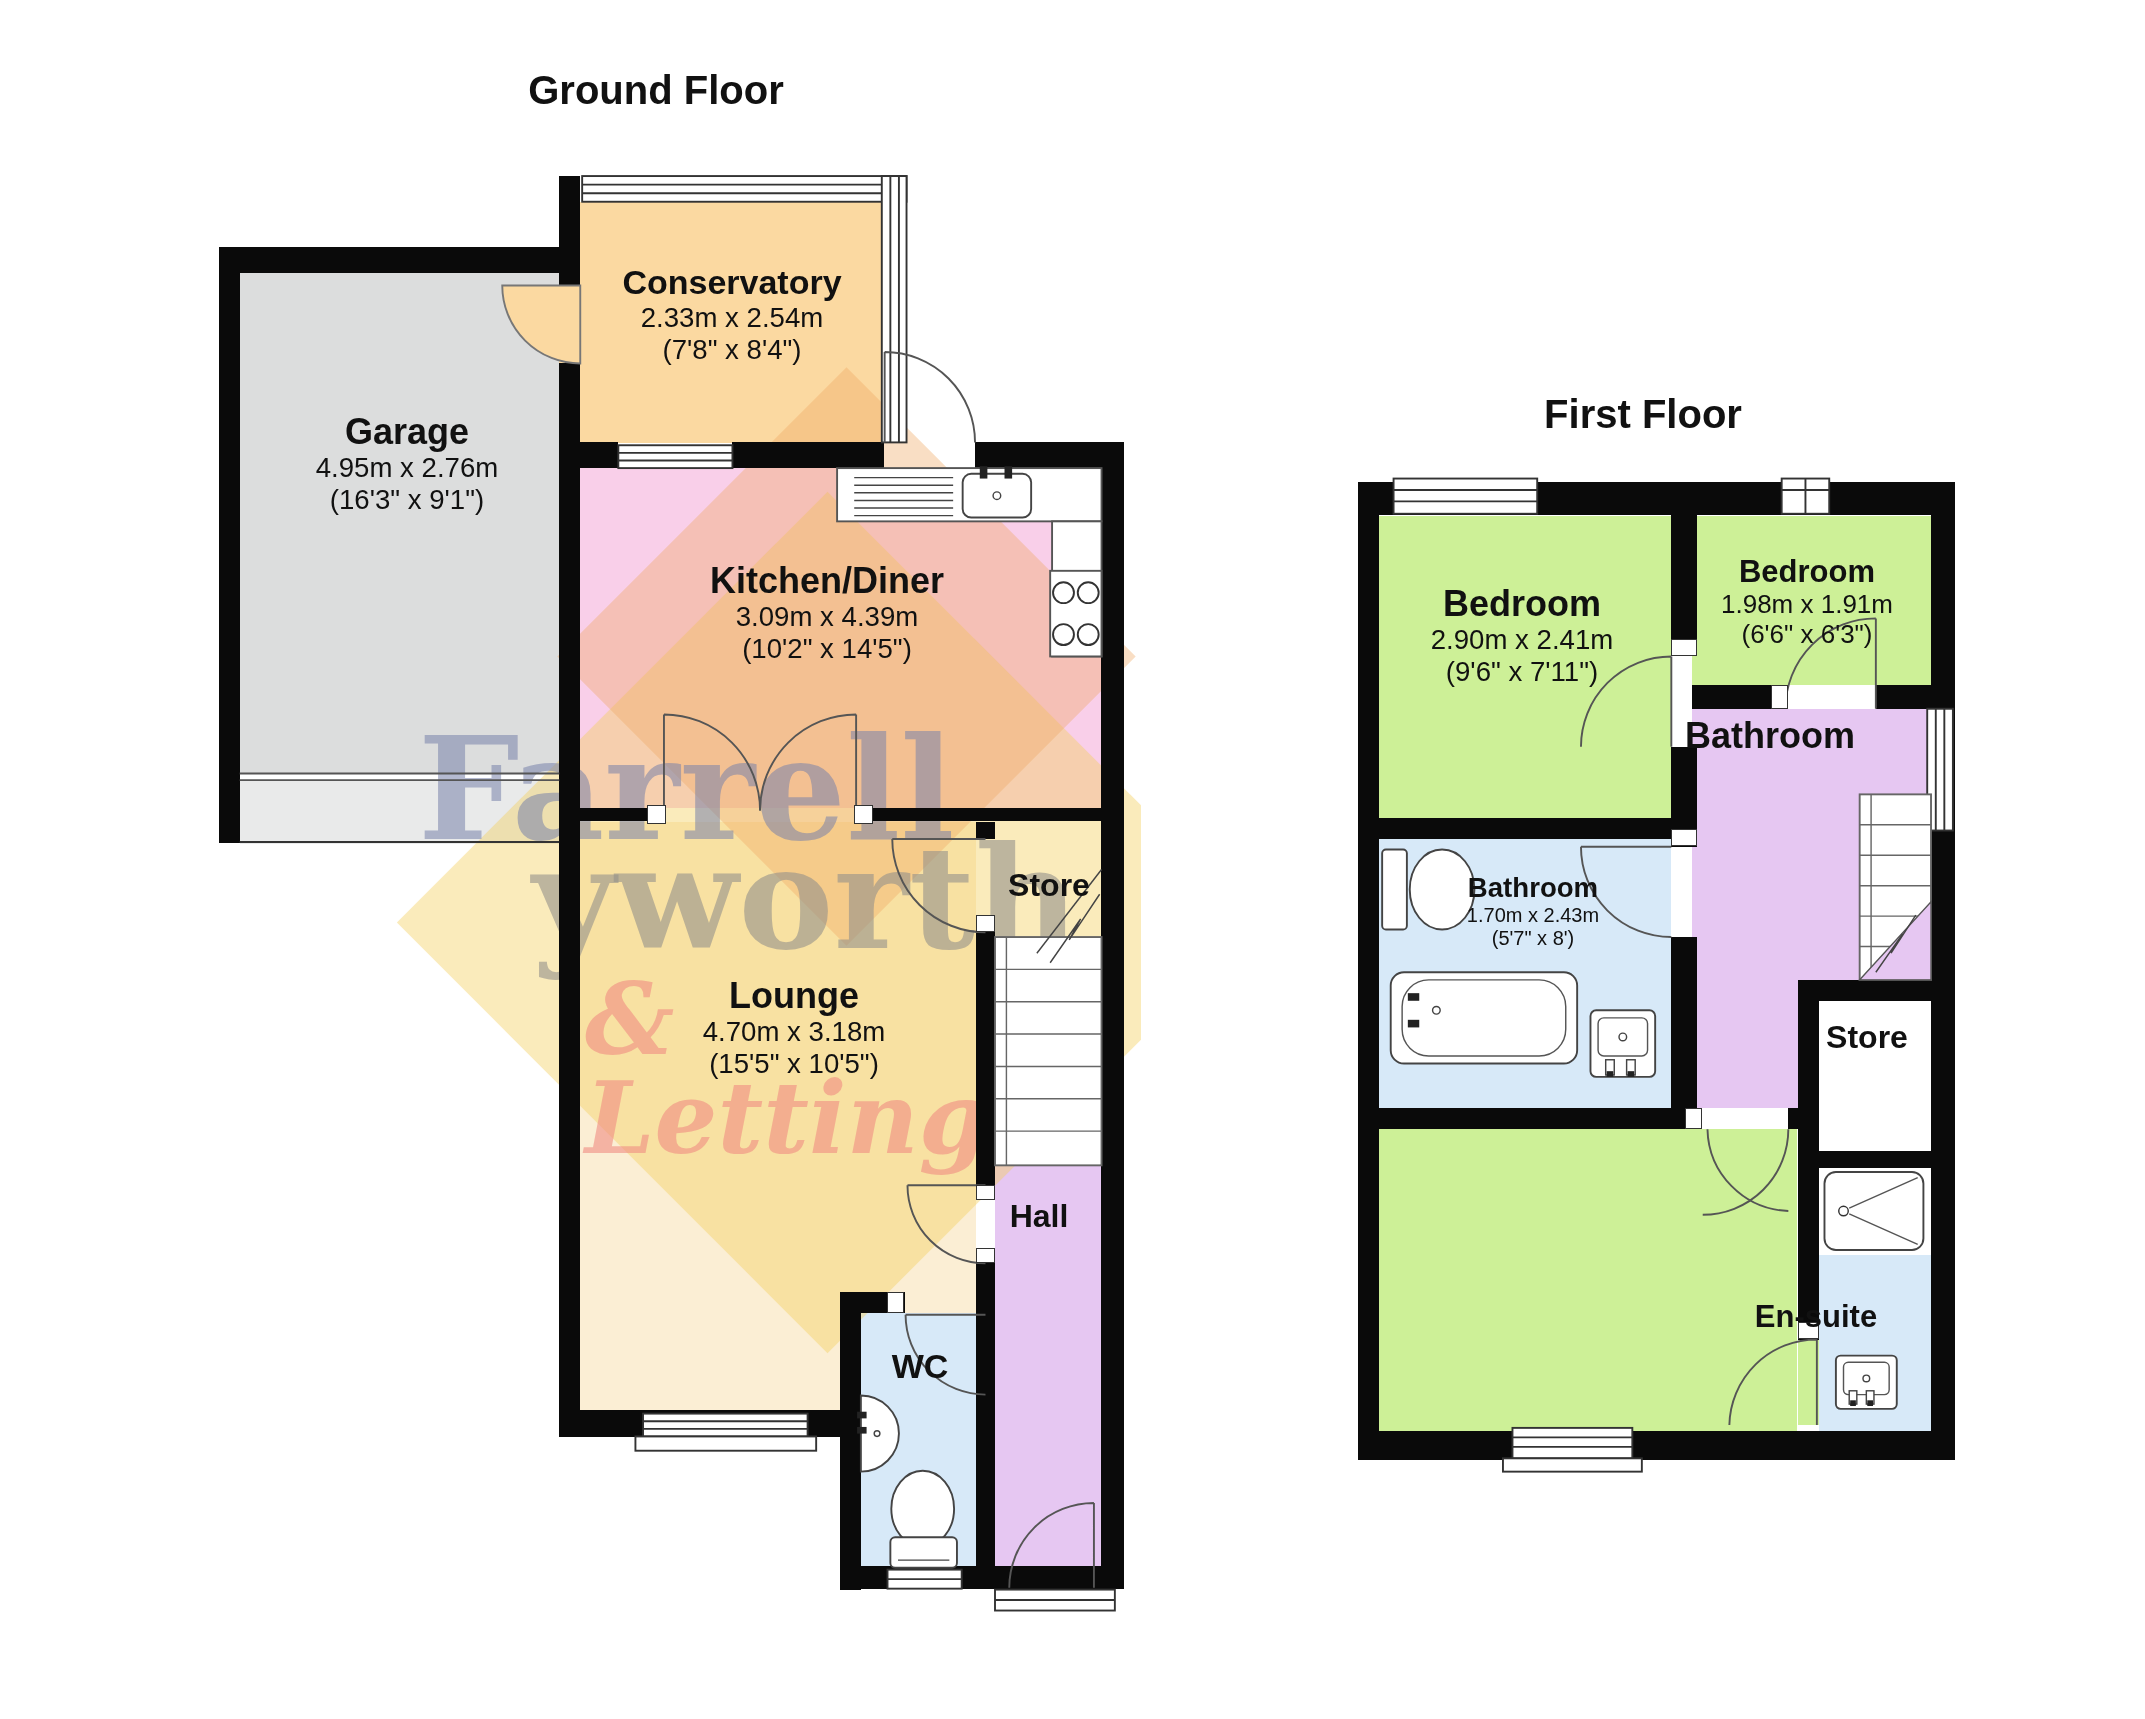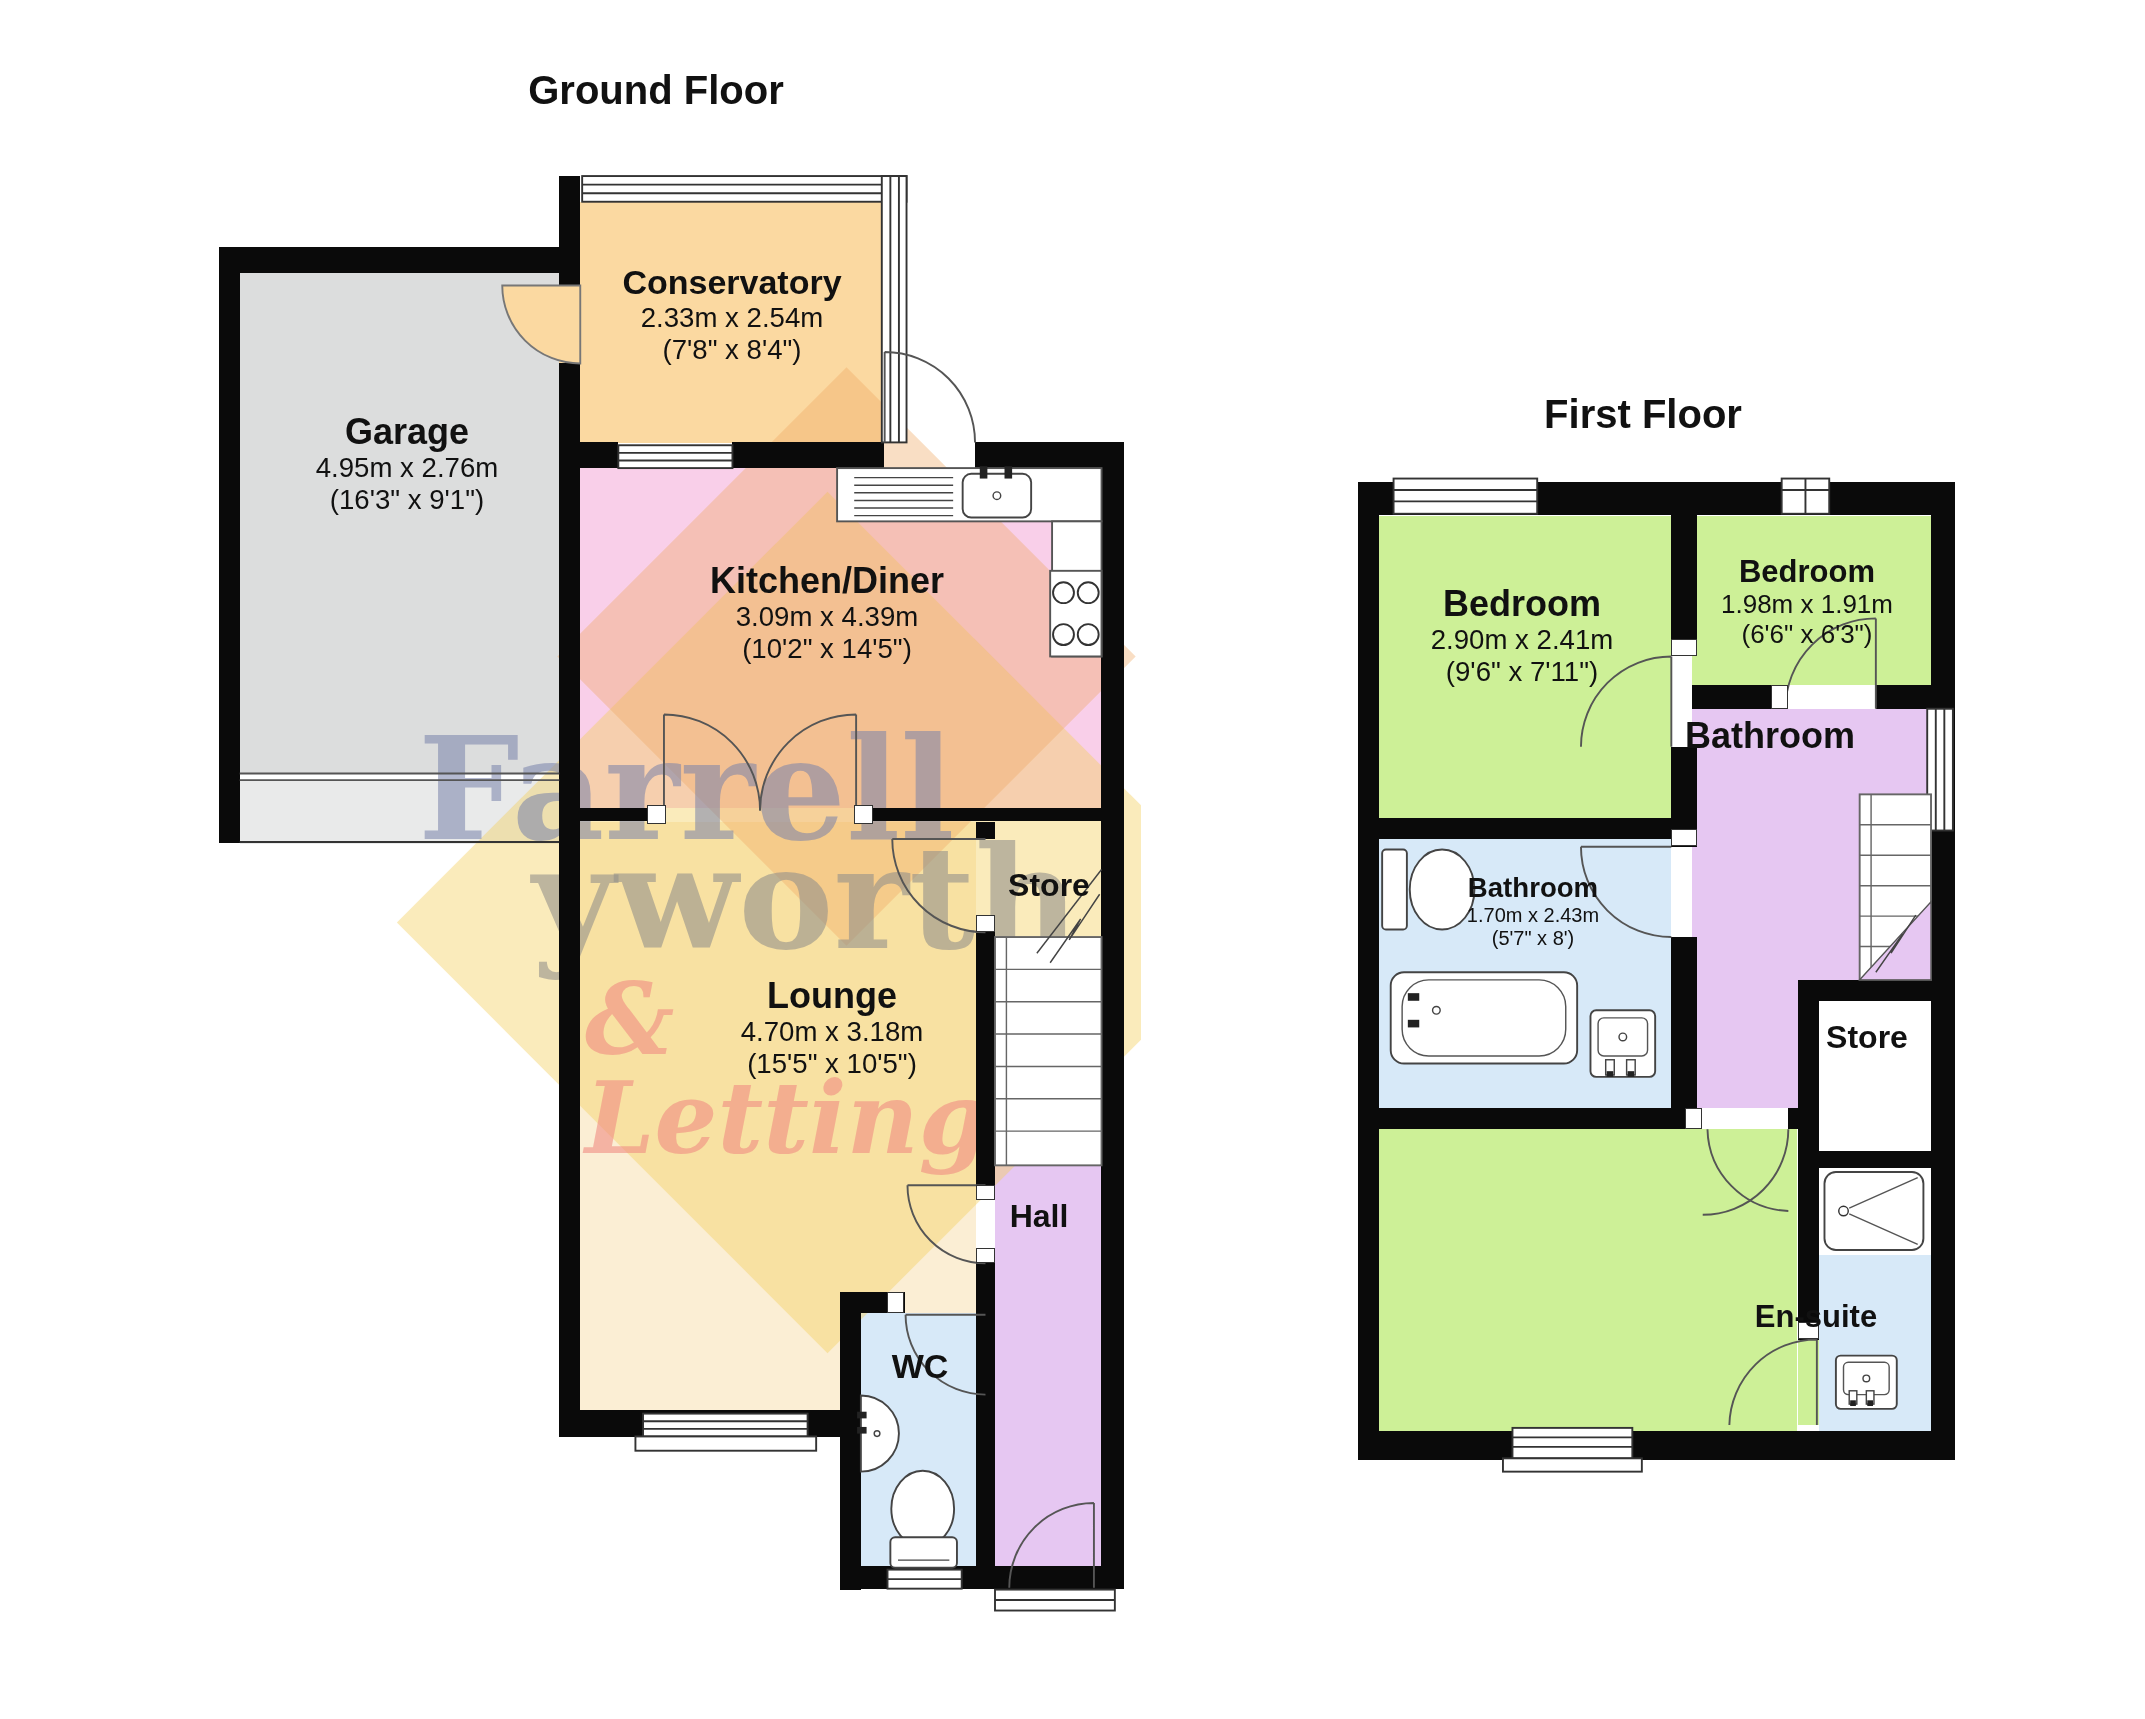--- a/index.html
+++ b/index.html
@@ -259,21 +259,21 @@
   <div class="lbl s36" style="left:732px;top:314px;">
     <span class="t">Conservatory</span>
     <span class="d">2.33m x 2.54m</span>
     <span class="d">(7'8" x 8'4")</span>
   </div>
   <div class="lbl s38" style="left:827px;top:612px;">
     <span class="t">Kitchen/Diner</span>
     <span class="d">3.09m x 4.39m</span>
     <span class="d">(10'2" x 14'5")</span>
   </div>
-  <div class="lbl s38" style="left:794px;top:1027px;margin-left:38px;">
+  <div class="lbl s38" style="left:794px;top:1027px;">
     <span class="t">Lounge</span>
     <span class="d">4.70m x 3.18m</span>
     <span class="d">(15'5" x 10'5")</span>
   </div>
   <div class="lbl s34" style="left:1049px;top:885px;">
     <span class="t">Store</span>
   </div>
   <div class="lbl s34" style="left:1039px;top:1216px;">
     <span class="t">Hall</span>
   </div>

